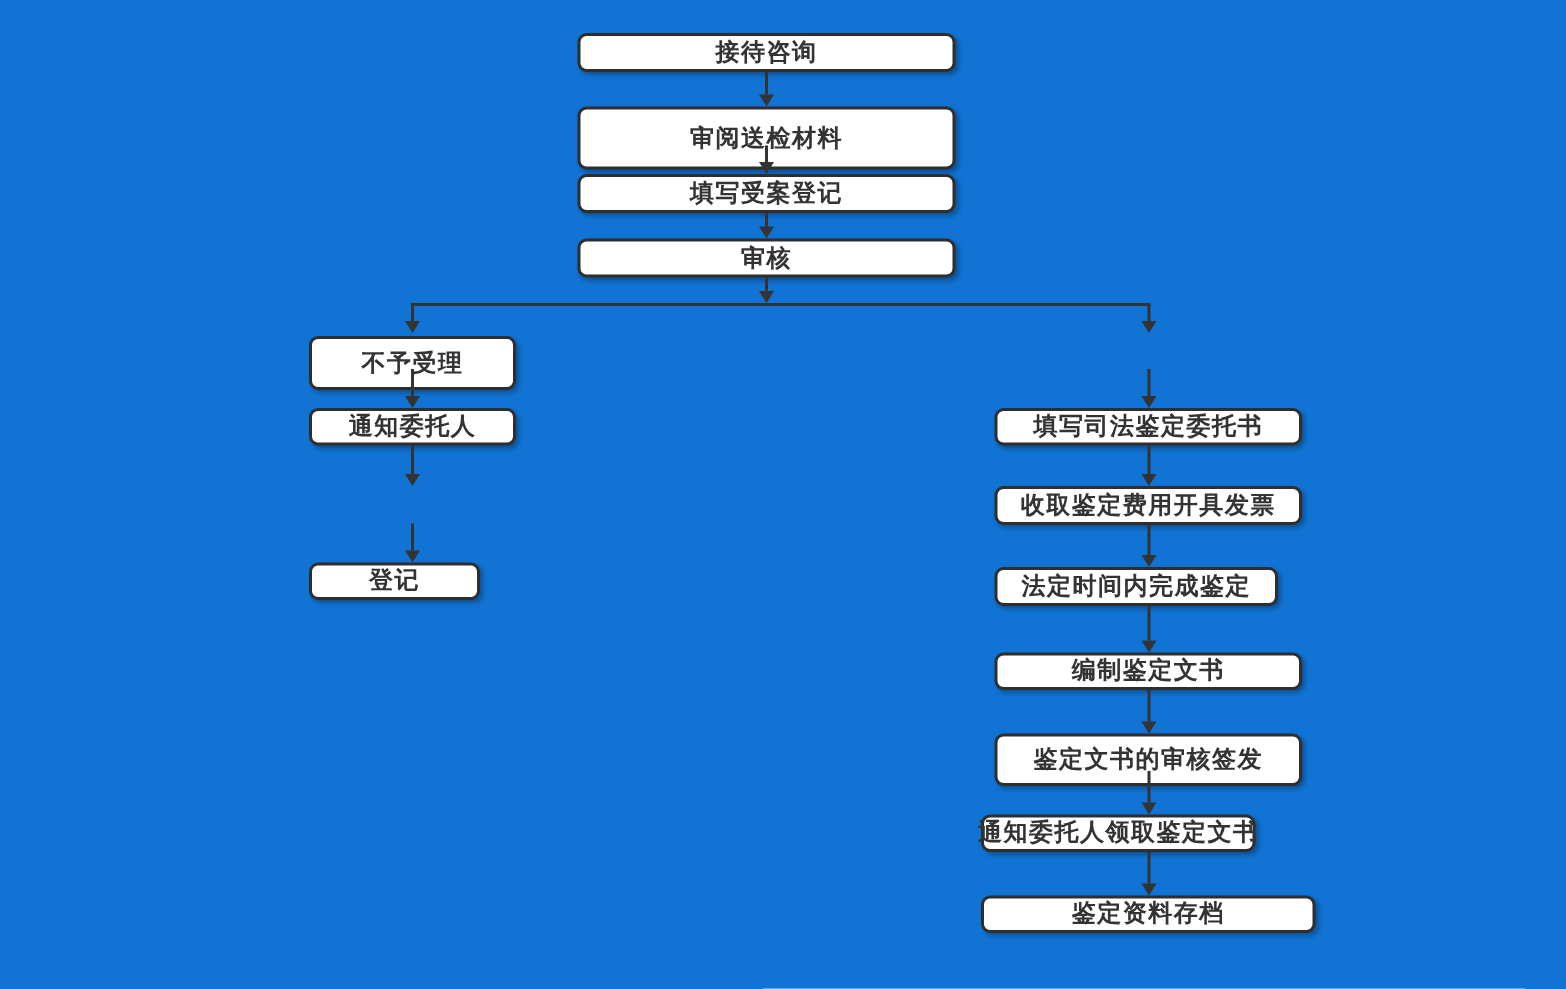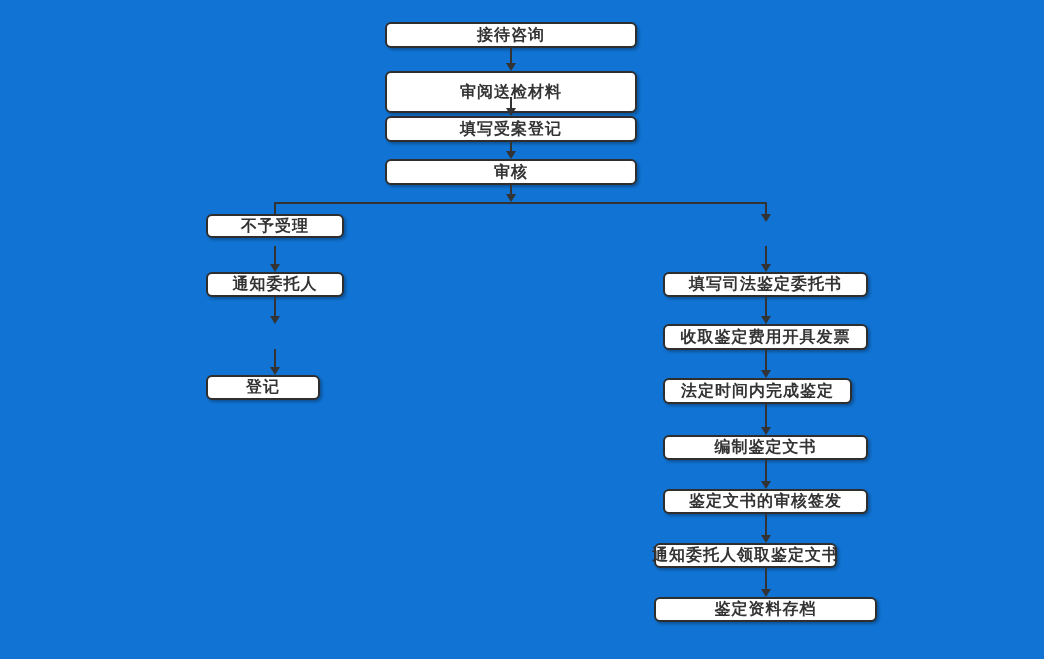--- a/index.html
+++ b/index.html
@@ -85,42 +85,42 @@
   <div class="h-line" style="left:274px; top:202px; width:493px"></div>
   <div class="arrow-down" style="left:269px; top:203px; height:19px">
       <div class="shaft"></div>
       <div class="head"></div>
     </div>
   <div class="arrow-down" style="left:760px; top:203px; height:19px">
       <div class="shaft"></div>
       <div class="head"></div>
     </div>
 
-  <div class="node" style="left:206px; top:214px; width:138px; height:24px">不予受理</div>
+  <div class="node" style="left:206px; top:224px; width:138px; height:36px">不予受理</div>
   <div class="node" style="left:206px; top:272px; width:138px; height:25px">通知委托人</div>
   <div class="node" style="left:206px; top:375px; width:114px; height:25px">登记</div>
 
   <div class="arrow-down" style="left:269px; top:246px; height:26px">
       <div class="shaft"></div>
       <div class="head"></div>
     </div>
   <div class="arrow-down" style="left:269px; top:297px; height:27px">
       <div class="shaft"></div>
       <div class="head"></div>
     </div>
   <div class="arrow-down" style="left:269px; top:349px; height:26px">
       <div class="shaft"></div>
       <div class="head"></div>
     </div>
 
   <div class="node" style="left:663px; top:324px; width:205px; height:26px">收取鉴定费用开具发票</div>
   <div class="node" style="left:663px; top:272px; width:205px; height:25px">填写司法鉴定委托书</div>
   <div class="node" style="left:663px; top:378px; width:189px; height:26px">法定时间内完成鉴定</div>
   <div class="node" style="left:663px; top:435px; width:205px; height:25px">编制鉴定文书</div>
-  <div class="node" style="left:663px; top:489px; width:205px; height:25px">鉴定文书的审核签发</div>
+  <div class="node" style="left:663px; top:489px; width:205px; height:35px">鉴定文书的审核签发</div>
   <div class="node" style="left:654px; top:543px; width:183px; height:25px">通知委托人领取鉴定文书</div>
   <div class="node" style="left:654px; top:597px; width:223px; height:25px">鉴定资料存档</div>
 
   <div class="arrow-down" style="left:760px; top:246px; height:26px">
       <div class="shaft"></div>
       <div class="head"></div>
     </div>
   <div class="arrow-down" style="left:760px; top:297px; height:27px">
       <div class="shaft"></div>
       <div class="head"></div>

